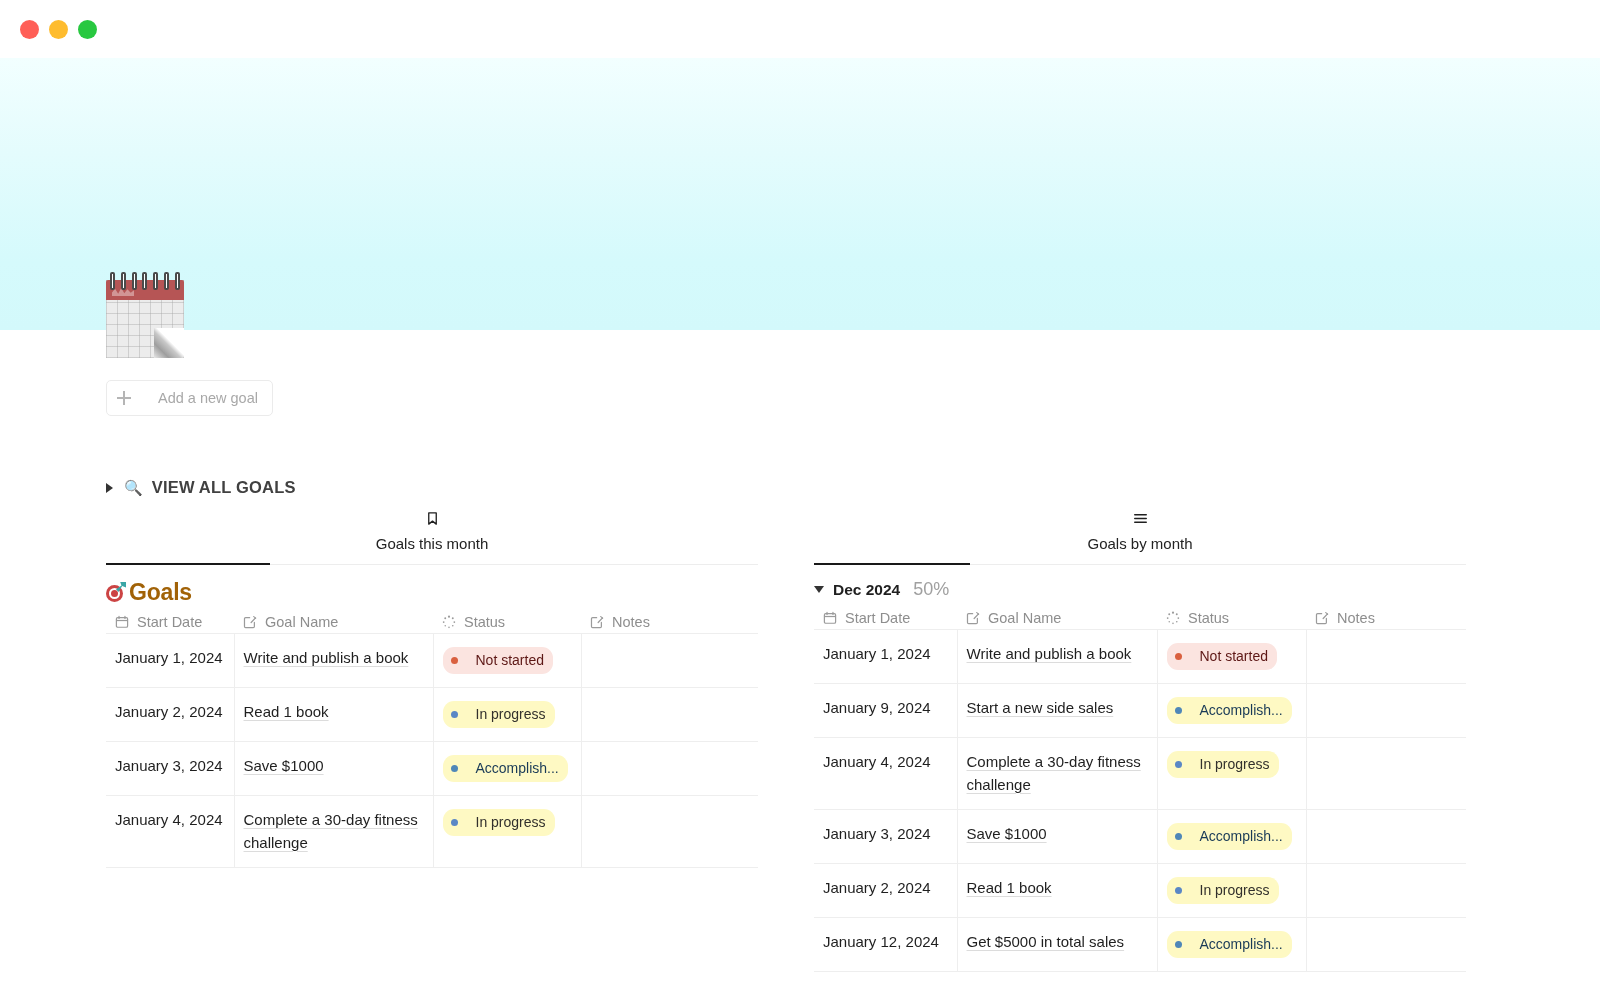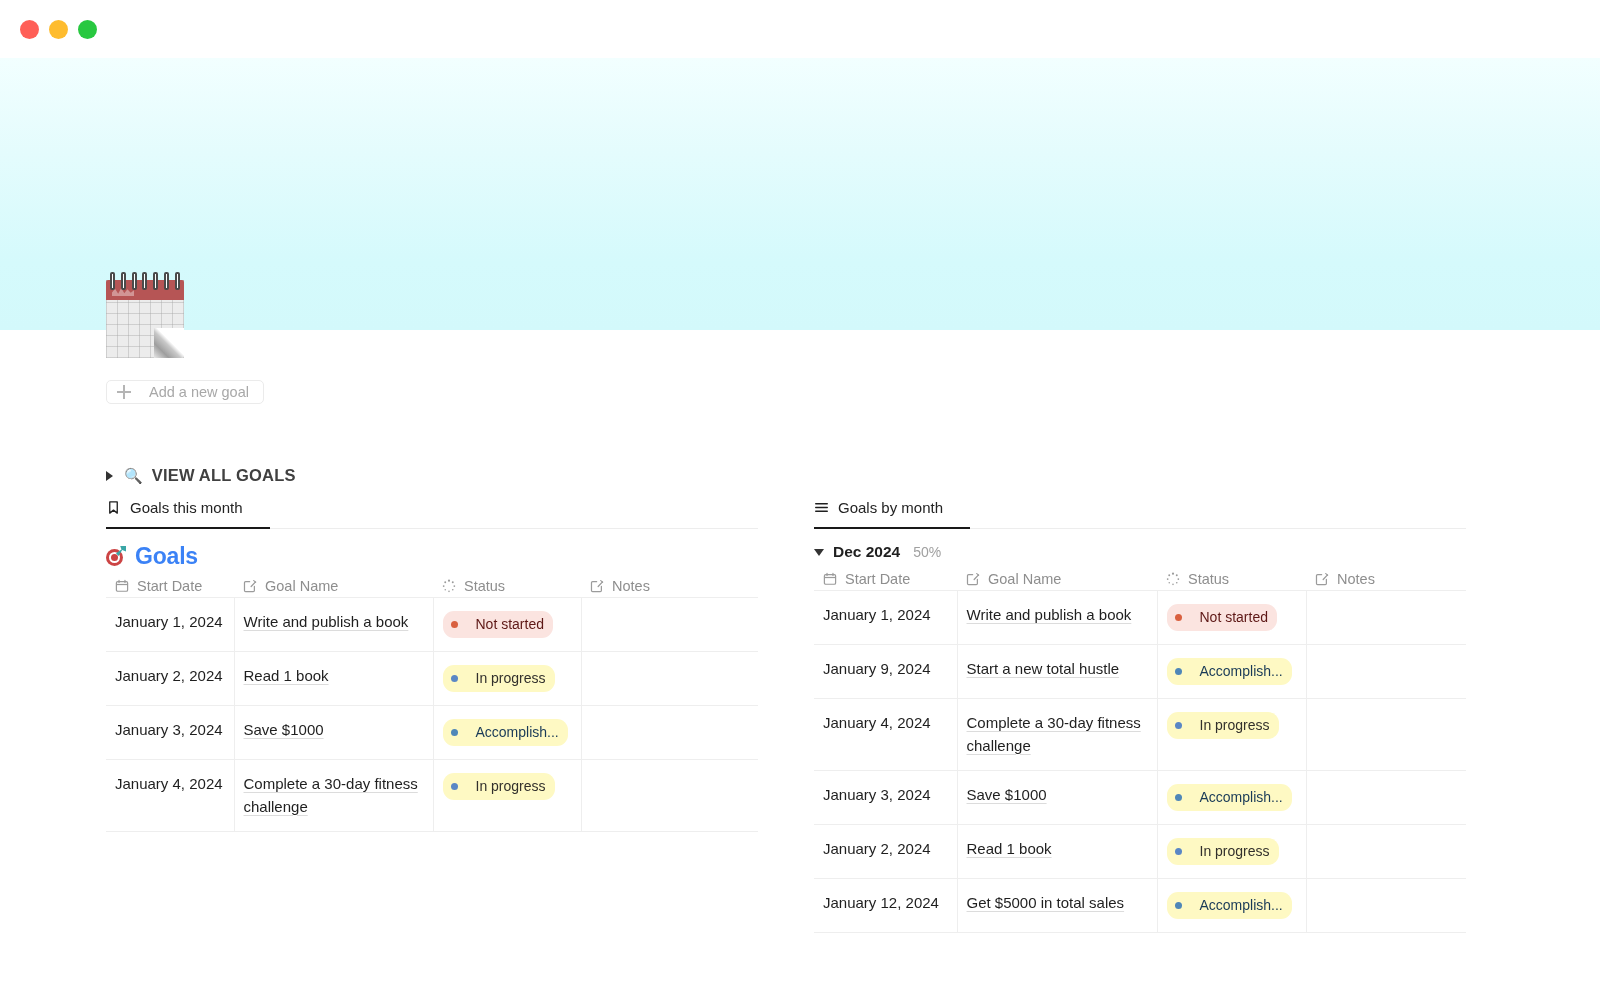--- a/index.html
+++ b/index.html
@@ -82,22 +82,22 @@
     font-weight: bold;
     color: #2e2e2e;
     letter-spacing: -0.8px;
     margin-top: 18px;
   }
 
   .add-goal-btn {
     margin-top: 16px;
     display: inline-flex;
     align-items: center;
-    gap: 18px;
-    height: 24px;
+    gap: 27px;
+    height: 36px;
     padding: 0 14px 0 10px;
     border: 1px solid #ebebeb;
     border-radius: 5px;
     background: #fff;
     color: #a8a8a8;
     font-size: 14.5px;
     font-family: "Liberation Sans", sans-serif;
     cursor: pointer;
   }
   .plus-icon {
@@ -141,38 +141,39 @@
   .col { width: 652px; }
 
   .tab-head {
     display: flex;
     align-items: center;
     gap: 9px;
     padding-bottom: 11px;
     font-size: 15px;
     color: #232323;
     position: relative;
+    flex-direction: column;
   }
   .tab-underline {
     height: 2px;
     background: #191919;
     width: 164px;
   }
   .tab-underline.wide { width: 156px; }
   .tab-rest { height: 1px; background: #ededed; flex: 1; }
   .tab-line-wrap { display: flex; align-items: flex-end; }
 
   
   .db-title {
     display: flex;
     align-items: center;
-    gap: 10px;
+    gap: 4px;
     font-size: 23px;
     font-weight: bold;
-    color: #3b82f6;
+    color: #a16207;
     margin-top: 14px;
     margin-bottom: 6px;
     letter-spacing: -.2px;
   }
   .target {
     width: 19px; height: 19px; position: relative; flex: none;
   }
   .target .r {
     position: absolute; border-radius: 50%;
   }
@@ -193,21 +194,21 @@
     margin-bottom: 8px;
   }
   .tri-down {
     width: 0; height: 0;
     border-top: 7px solid #333;
     border-left: 5px solid transparent;
     border-right: 5px solid transparent;
     cursor: pointer;
   }
   .group-name { font-size: 15.5px; font-weight: bold; color: #1f1f1f; }
-  .group-pct  { font-size: 14px; color: #a0a0a0; margin-left: 4px; }
+  .group-pct  { font-size: 18px; color: #a0a0a0; margin-left: 4px; }
 
   
   table { border-collapse: collapse; width: 100%; table-layout: fixed; }
   thead th {
     text-align: left;
     font-weight: normal;
     font-size: 14.5px;
     color: #8e8e8e;
     padding: 2px 9px 3px 9px;
     vertical-align: bottom;
@@ -521,21 +522,21 @@
               <td>January 1, 2024</td>
               <td><span class="goal-name">Write and publish a book</span></td>
               <td><span class="pill not-started">
                   <span class="pdot"></span>
                   <span>Not started</span>
                 </span></td>
               <td class="notes"></td>
             </tr>
             <tr>
               <td>January 9, 2024</td>
-              <td><span class="goal-name">Start a new total hustle</span></td>
+              <td><span class="goal-name">Start a new side sales</span></td>
               <td><span class="pill accomplished">
                   <span class="pdot"></span>
                   <span>Accomplish...</span>
                 </span></td>
               <td class="notes"></td>
             </tr>
             <tr>
               <td>January 4, 2024</td>
               <td><span class="goal-name">Complete a 30-day fitness challenge</span></td>
               <td><span class="pill in-progress">

